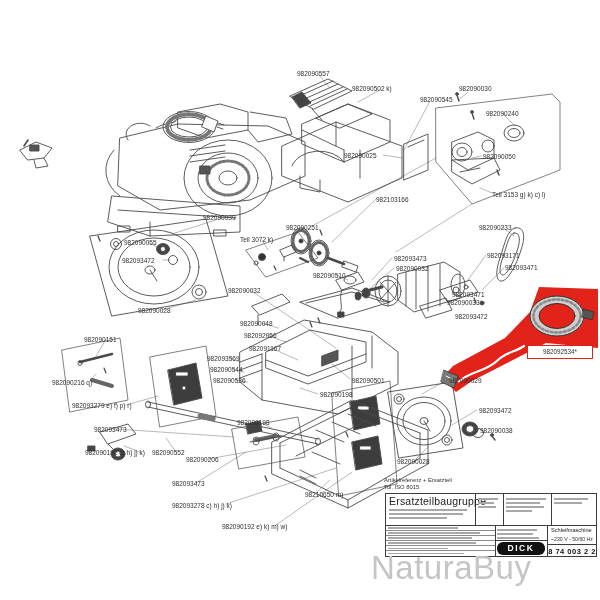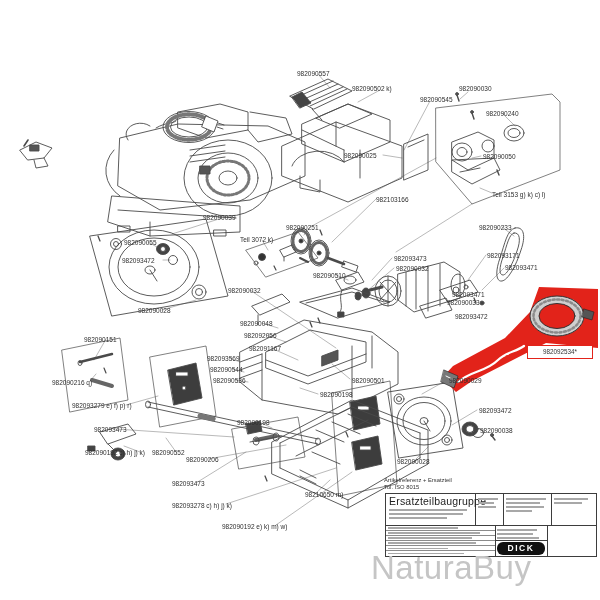--- a/index.html
+++ b/index.html
@@ -374,18 +374,23 @@
           </div>
     </div>
     <div class="tb-mid">
       <div class="tb-midgrid">
         <div class="bar" style="width:40px"></div>
             <div class="bar" style="width:36px"></div>
             <div class="bar" style="width:42px"></div>
       </div>
       <div class="dick-logo">DICK</div>
     </div>
+    <div class="tb-right">
+      <div class="tb-machine">Schleifmaschine</div>
+      <div class="tb-volt">~230 V - 50/60 Hz</div>
+      <div class="tb-dnum">8 74 003 2 2</div>
+    </div>
   </div>
 </div>
 
 <div class="watermark">NaturaBuy</div>
 
 </div>
 
 </body></html>

